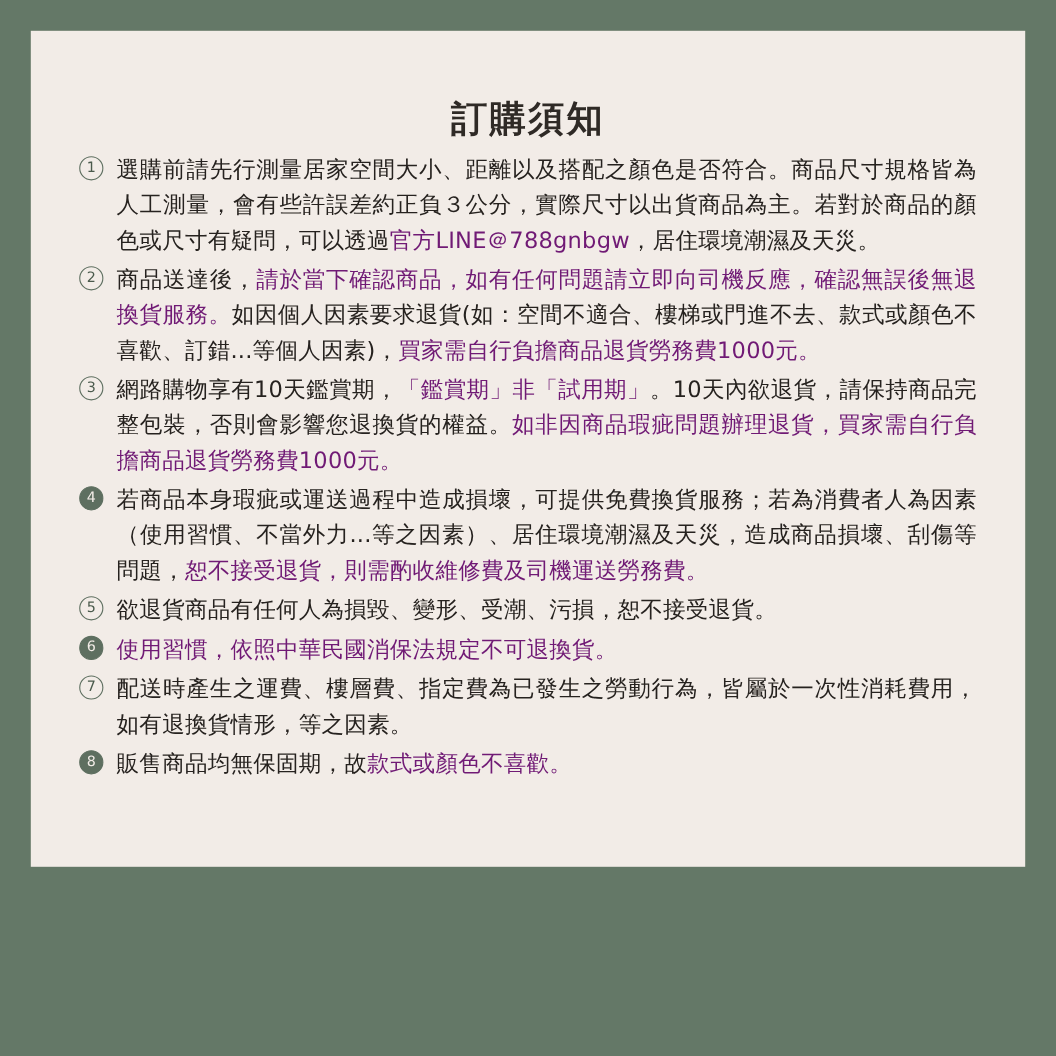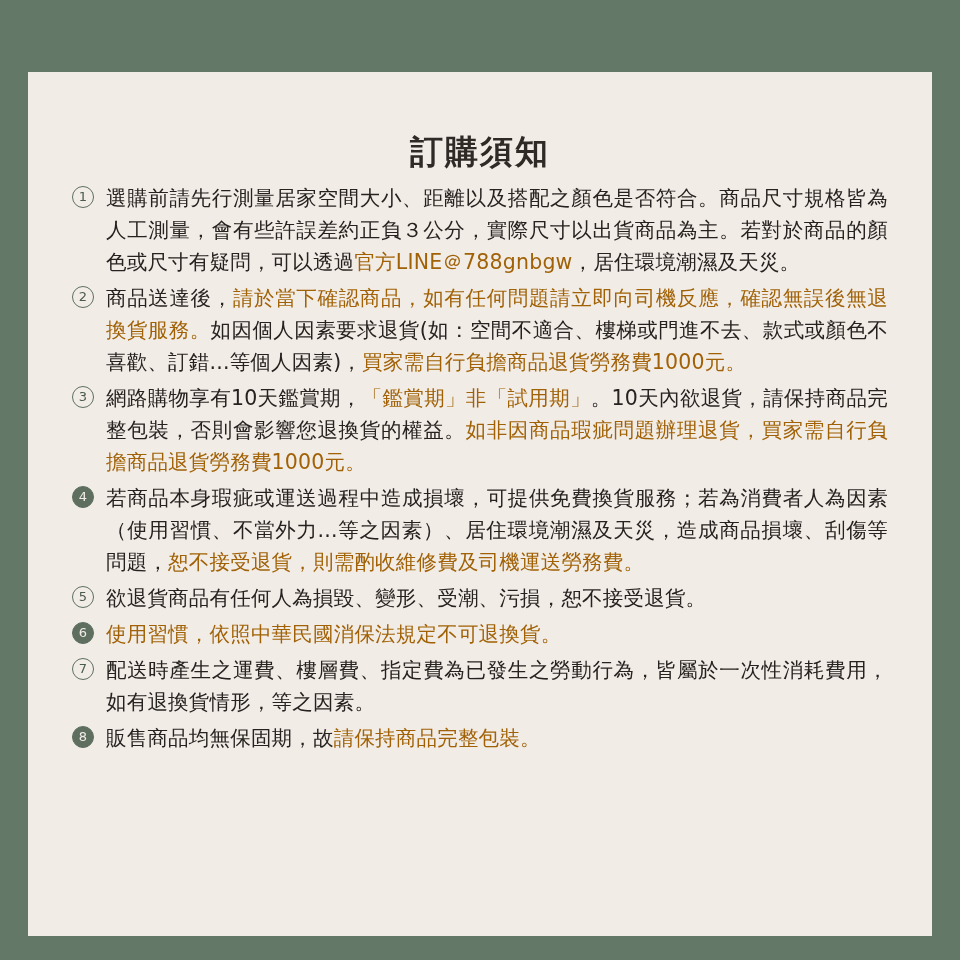--- a/index.html
+++ b/index.html
@@ -18,25 +18,24 @@
     width: 960px;
     height: 960px;
     background: #647867;
     box-sizing: border-box;
   }
   #card {
     position: absolute;
     left: 28px;
     top: 28px;
     width: 904px;
-    height: 864px;
+    height: 760px;
     background: #f2ece7;
     box-sizing: border-box;
     padding: 46px 44px 30px 44px;
-    margin-top: 44px;
   }
   .title {
     text-align: center;
     font-size: 33px;
     font-weight: bold;
     color: #2f2a26;
     letter-spacing: 2px;
     line-height: 1.2;
     margin: 14px 0 10px 0;
   }
@@ -81,21 +80,21 @@
   }
   .text {
     font-size: 20.5px;
     line-height: 32px;
     color: #26221f;
     letter-spacing: 0.2px;
     text-align: justify;
     font-family: "DejaVu Sans", sans-serif;
   }
   .red {
-    color: #a16207;
+    color: #701a75;
   }
 </style>
 </head>
 <body>
 
 <div id="page">
   <div id="card">
 
     <div class="title">訂購須知</div>
 
@@ -124,18 +123,18 @@
         <li class="item">
           <span class="num filled">6</span>
           <div class="text"><span class="red">使用習慣，依照中華民國消保法規定不可退換貨。</span></div>
         </li>
         <li class="item">
           <span class="num">7</span>
           <div class="text"><span class="">配送時產生之運費、樓層費、指定費為已發生之勞動行為，皆屬於一次性消耗費用，如有退換貨情形，等之因素。</span></div>
         </li>
         <li class="item">
           <span class="num filled">8</span>
-          <div class="text"><span class="">販售商品均無保固期，故</span><span class="red">請保持商品完整包裝。</span></div>
+          <div class="text"><span class="">販售商品均無保固期，故</span><span class="red">款式或顏色不喜歡。</span></div>
         </li>
       </ul>
 
   </div>
 </div>
 
 </body></html>

